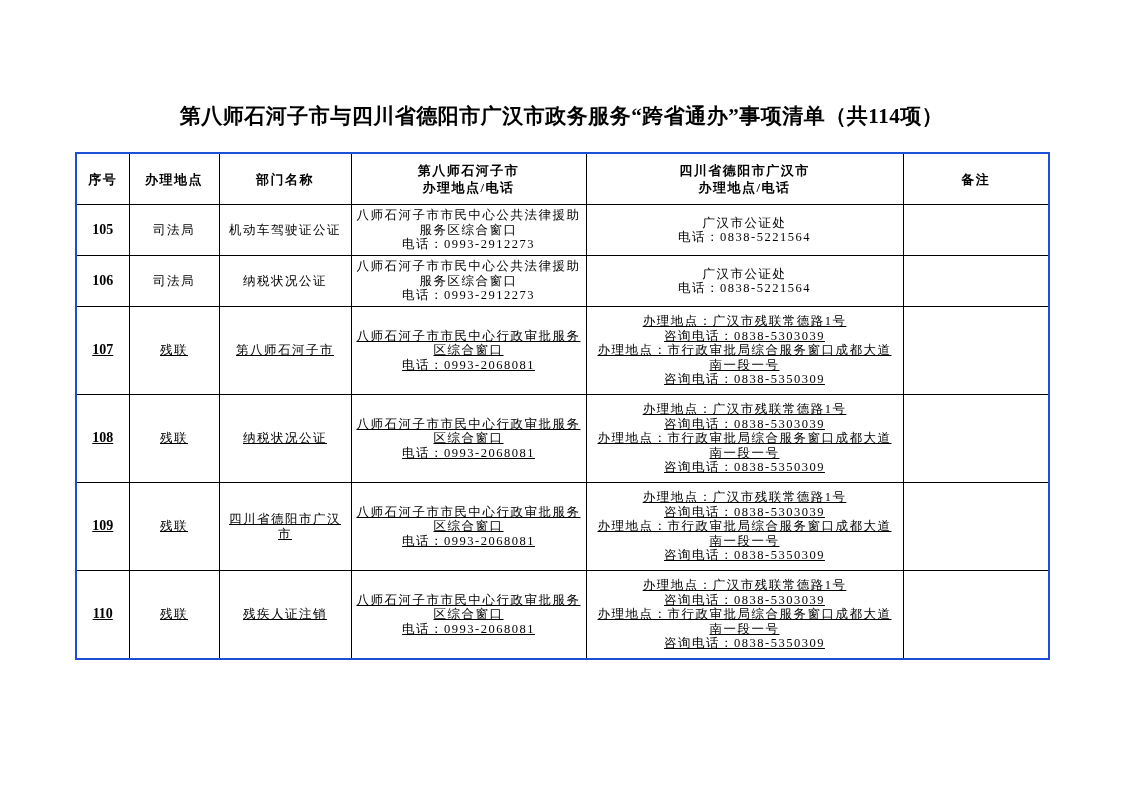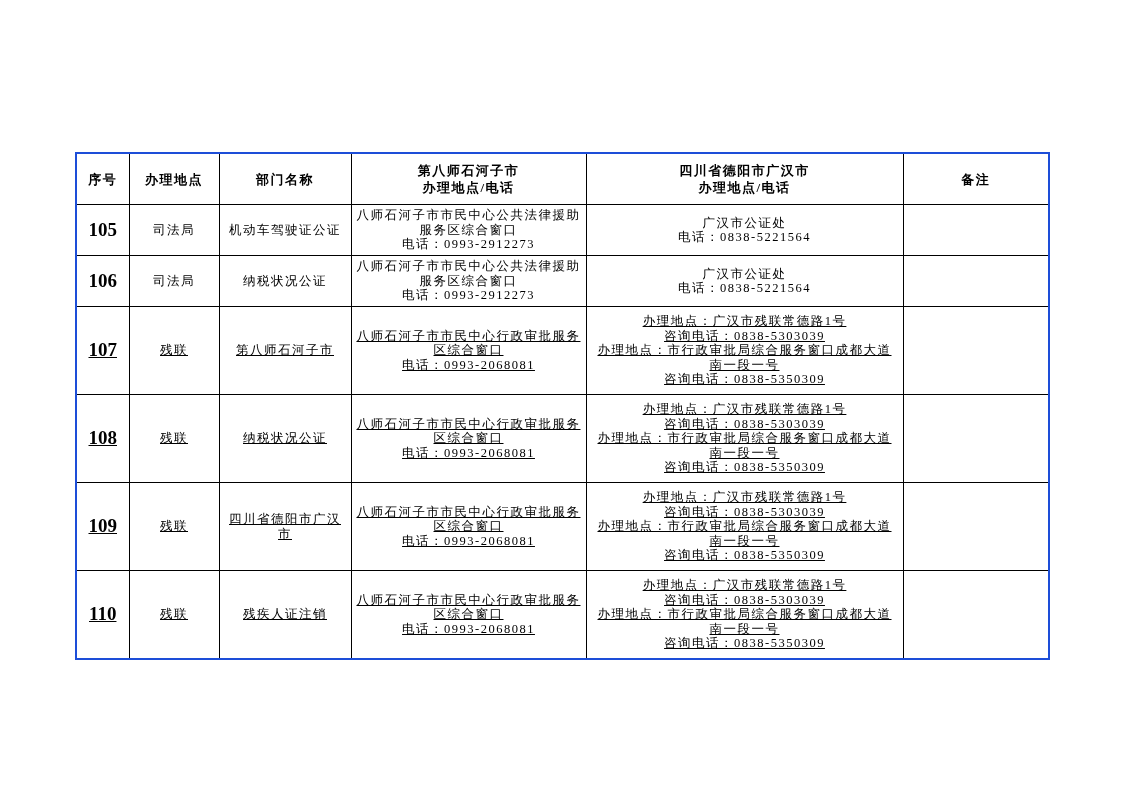--- a/index.html
+++ b/index.html
@@ -54,30 +54,31 @@
     height: 46px;
   }
   .items-table td {
     font-size: 12.5px;
     line-height: 14.5px;
     letter-spacing: 1.5px;
     font-weight: normal;
   }
   .items-table td.cell-no {
     font-weight: bold;
-    font-size: 19px;
+    font-size: 14px;
     letter-spacing: 0;
   }
   .items-table tr.row-short td { height: 46px; }
   .items-table tr.row-tall td { height: 83px; text-decoration: underline; }
 </style>
 </head>
 <body>
 
 <div class="page">
+  <h1 class="title">第八师石河子市与四川省德阳市广汉市政务服务“跨省通办”事项清单（共114项）</h1>
 
   <table class="items-table">
     <colgroup>
       <col style="width:53px">
       <col style="width:90px">
       <col style="width:132px">
       <col style="width:235px">
       <col style="width:317px">
       <col style="width:146px">
     </colgroup>

